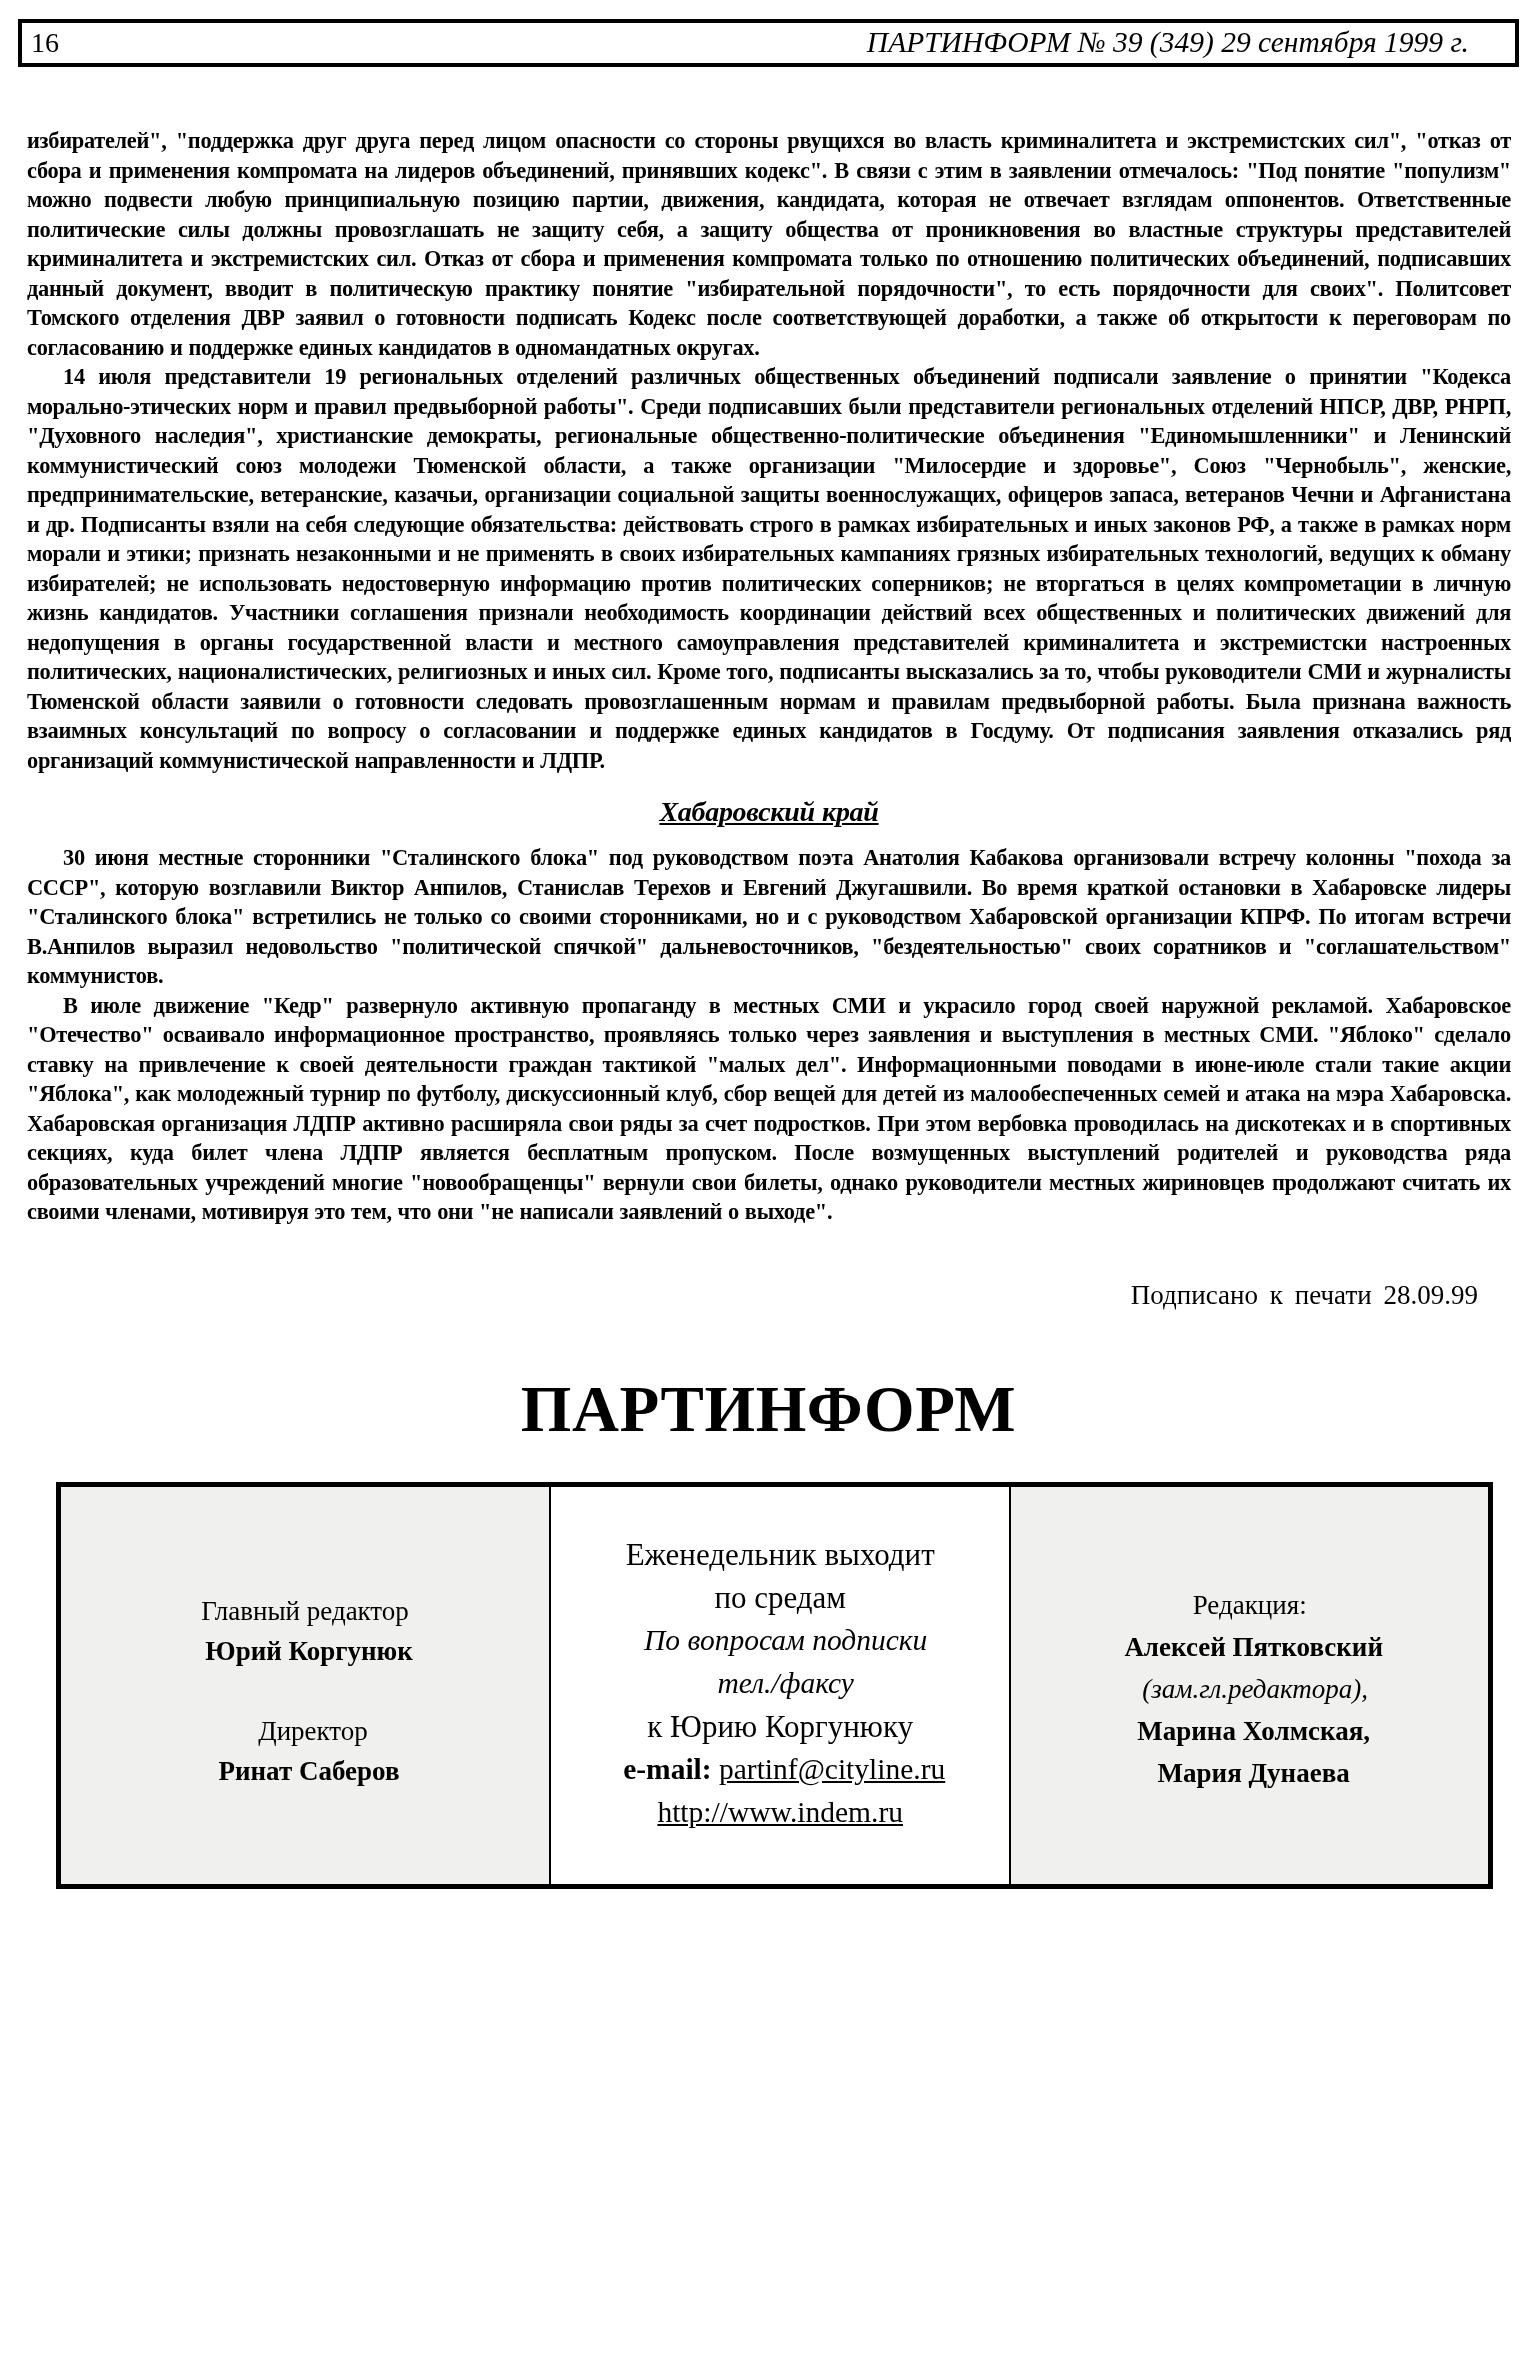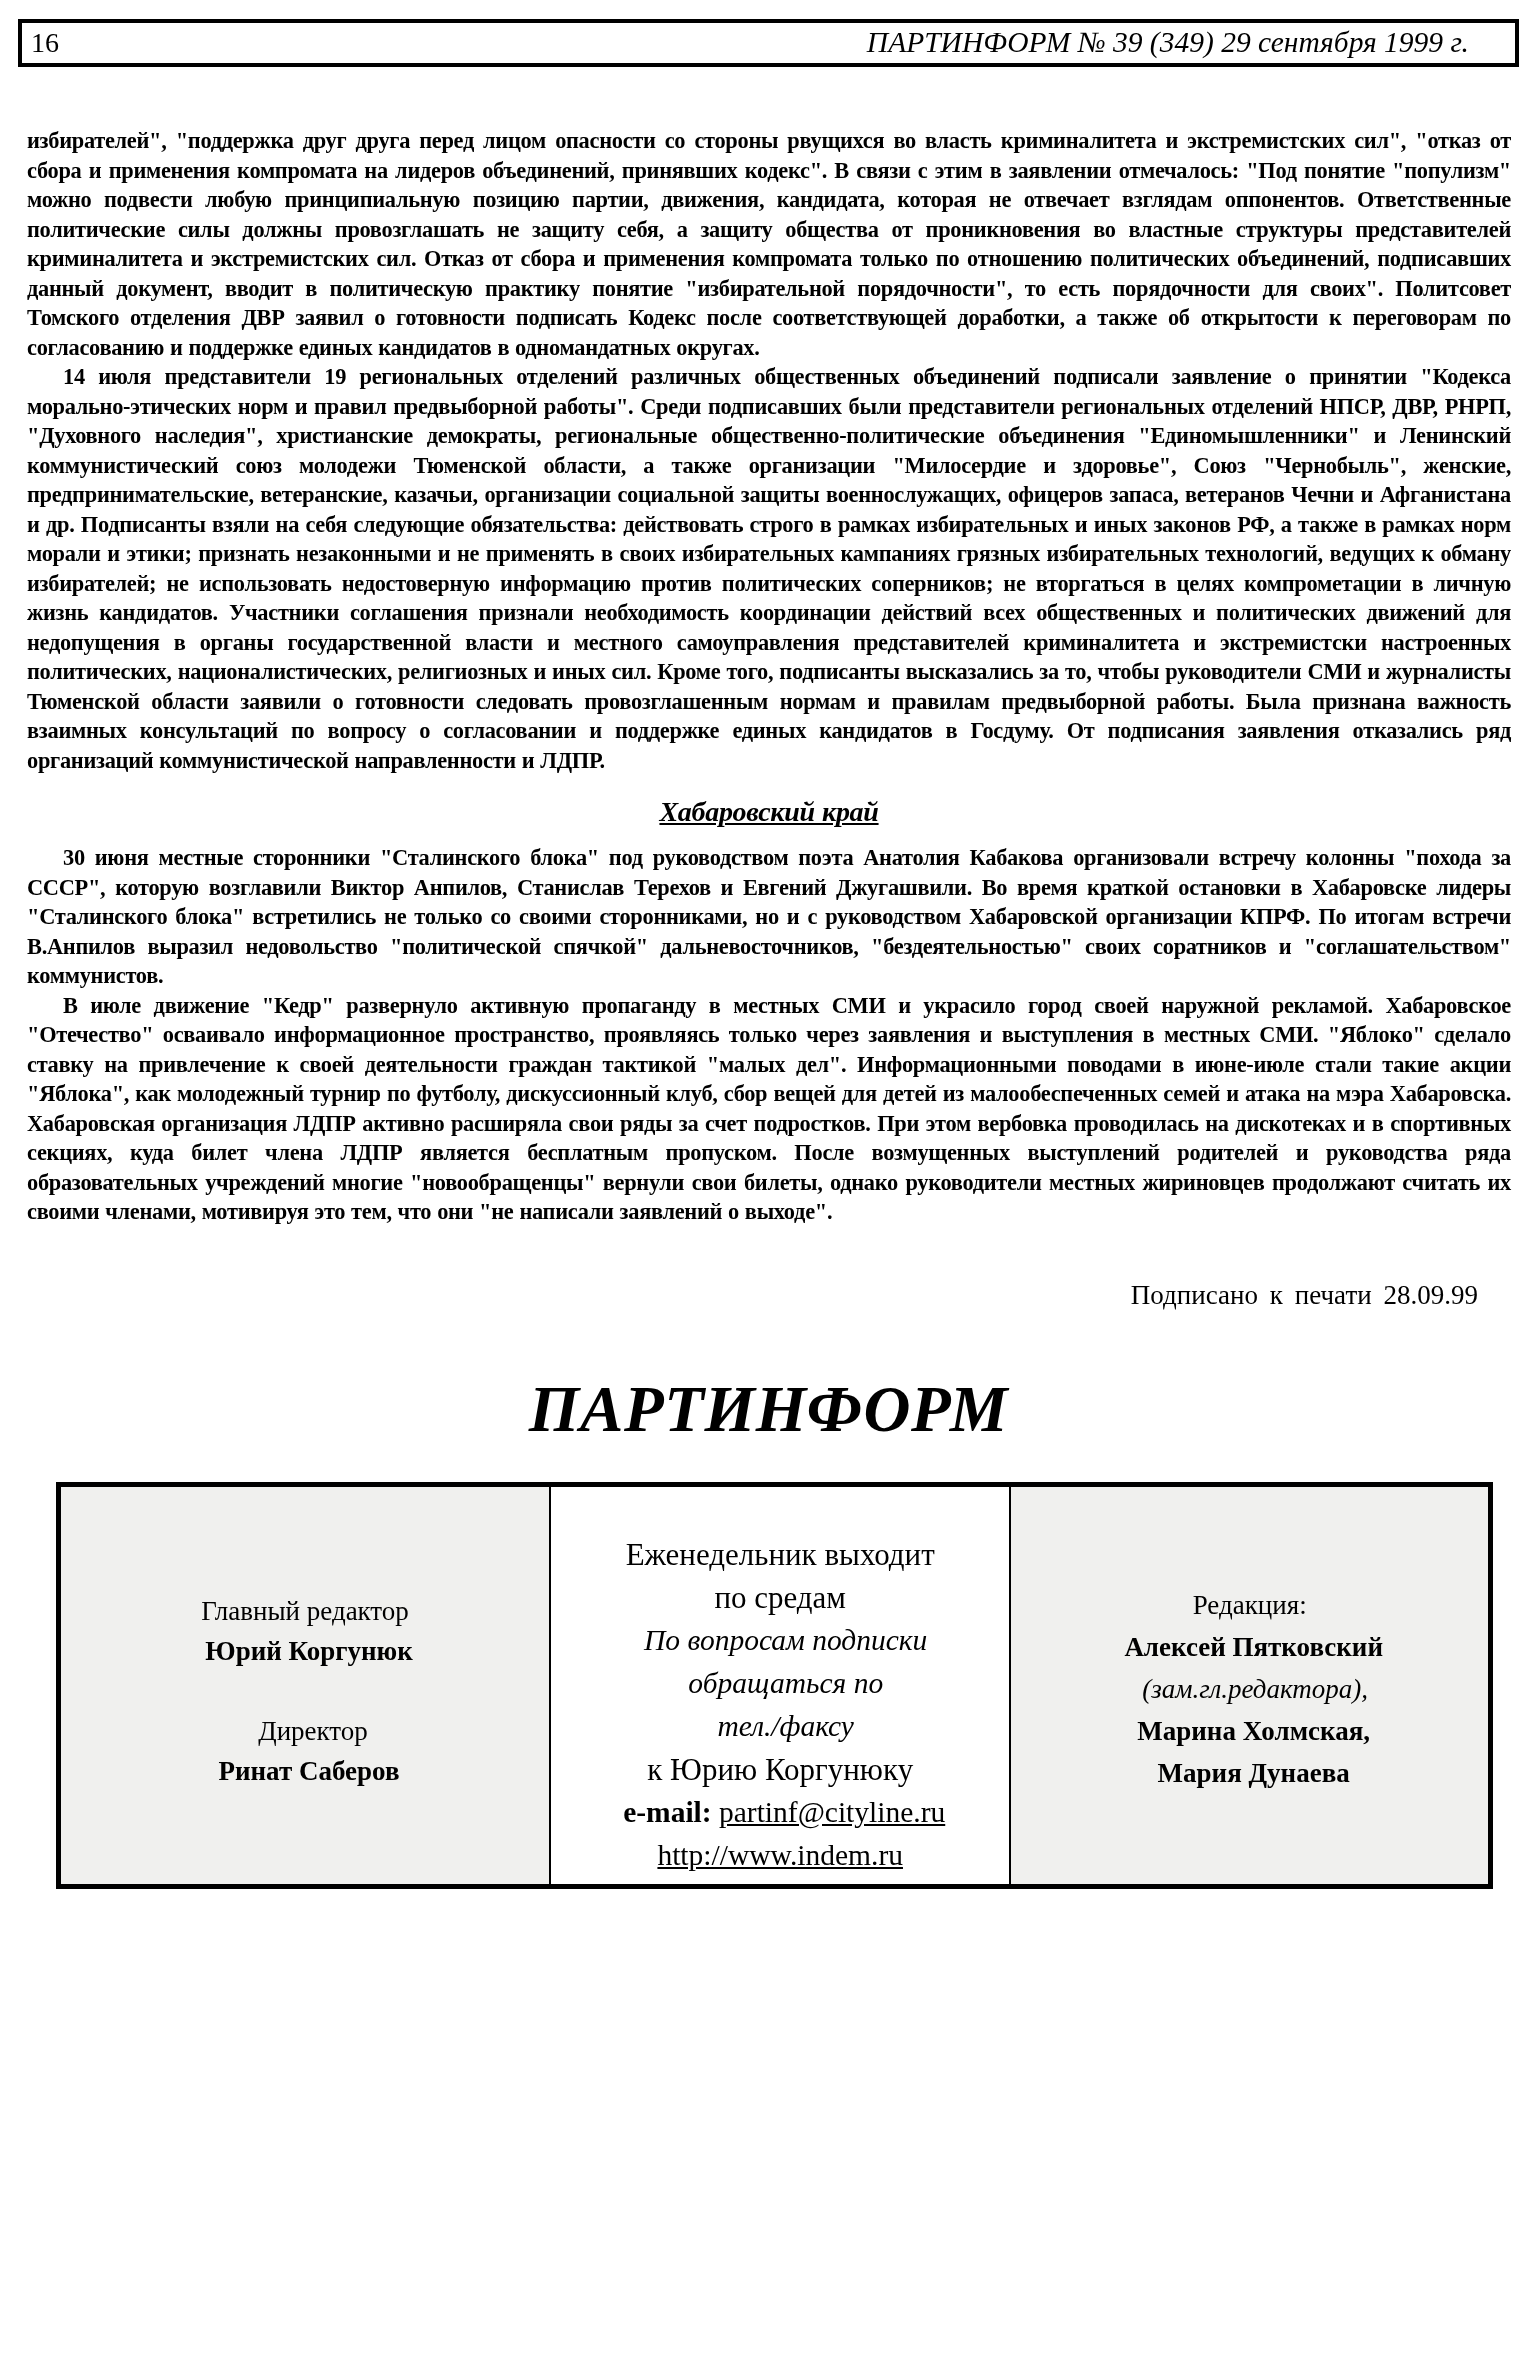--- a/index.html
+++ b/index.html
@@ -55,21 +55,21 @@
     text-align: right;
     font-size: 27px; font-weight: normal;
     letter-spacing: 0; text-indent: 0;
     word-spacing: 5.1px;
   }
 
   .masthead-title {
     margin-top: 67px;
     text-align: center;
     font-size: 65px; line-height: 1;
-    font-weight: bold; font-style: italic;
+    font-weight: bold; 
     letter-spacing: 0.6px;
   }
 
   
   .footer-table {
     width: 1437px;
     margin: 40px auto 0 56px;
     border: 5.8px solid #000;
     display: flex;
     align-items: stretch;
@@ -133,21 +133,20 @@
       <div>Главный редактор</div>
       <div class="bold">Юрий Коргунюк</div>
       <div class="gap-top">Директор</div>
       <div class="bold">Ринат Саберов</div>
     </div>
 
     <div class="footer-cell cell-center">
       <div class="bold-lg">Еженедельник выходит</div>
       <div class="bold-lg">по средам</div>
       <div class="italic">По вопросам подписки</div>
-      <div class="italic">обращаться по</div>
       <div class="italic">тел./факсу</div>
       <div class="bold-lg">к Юрию Коргунюку</div>
       <div>
         <span class="bold">e-mail:</span>
         <span class="link">partinf@cityline.ru</span>
       </div>
       <div>
         <span class="link">http://www.indem.ru</span>
       </div>
     </div>

